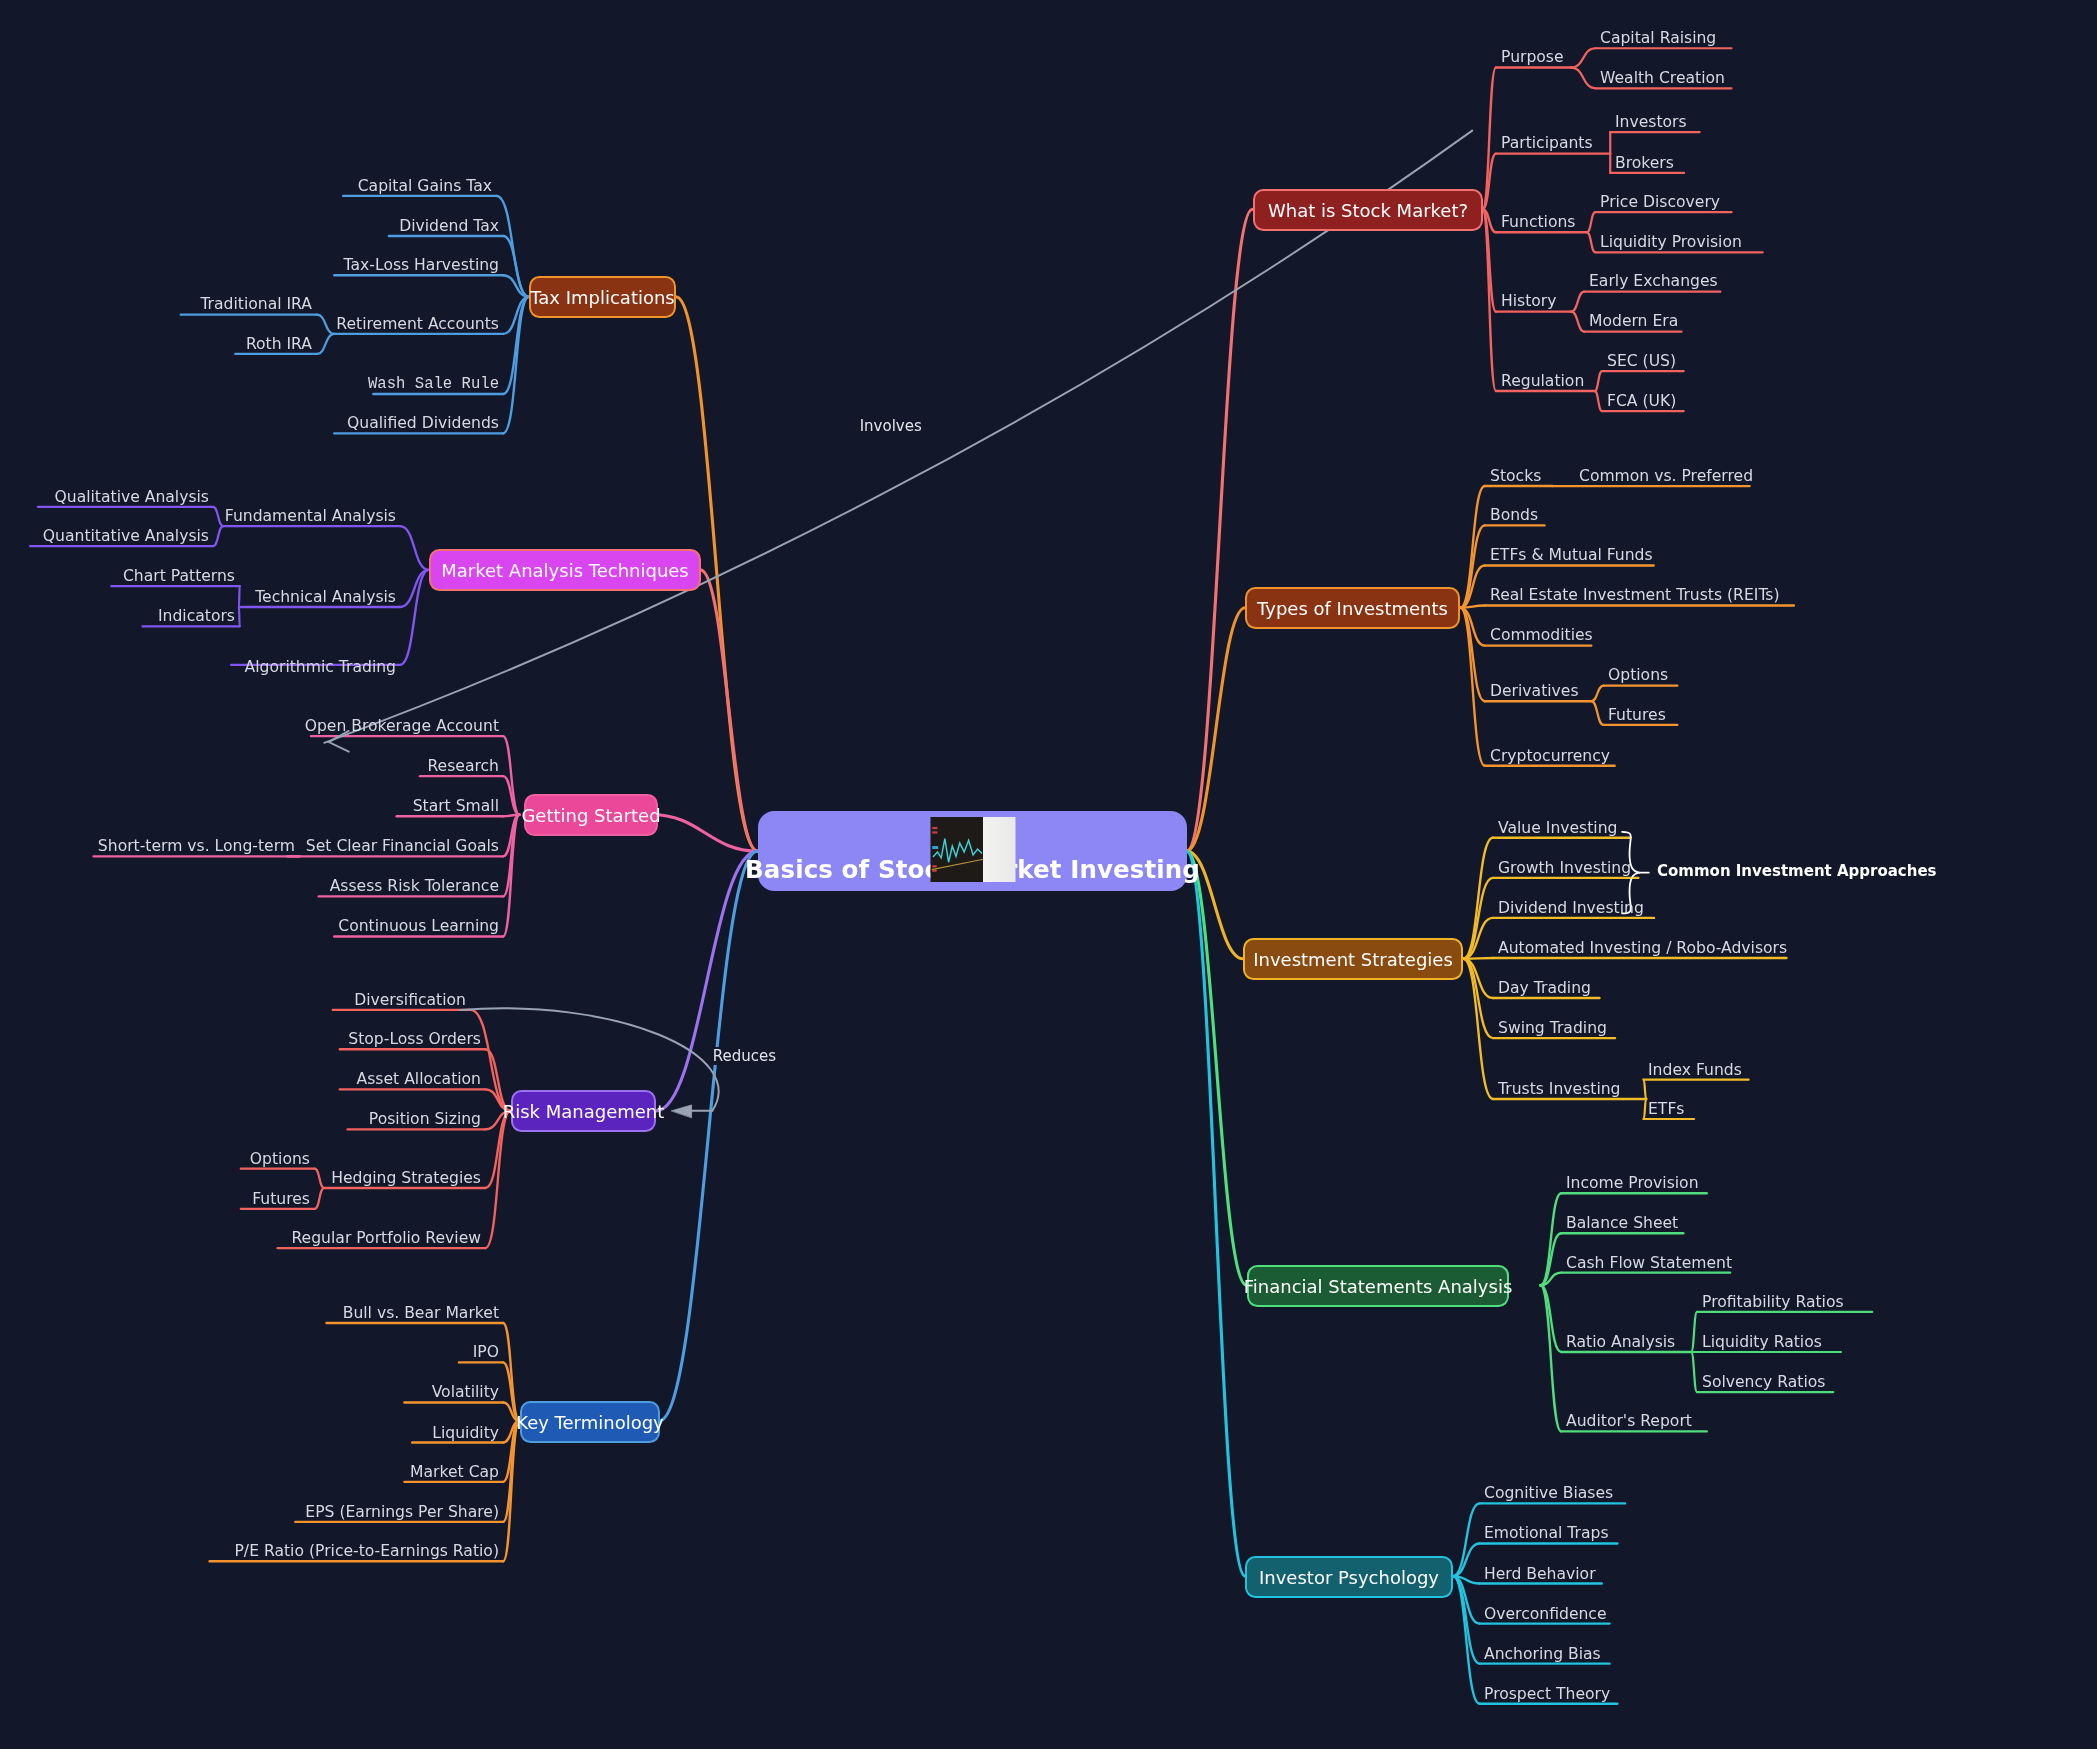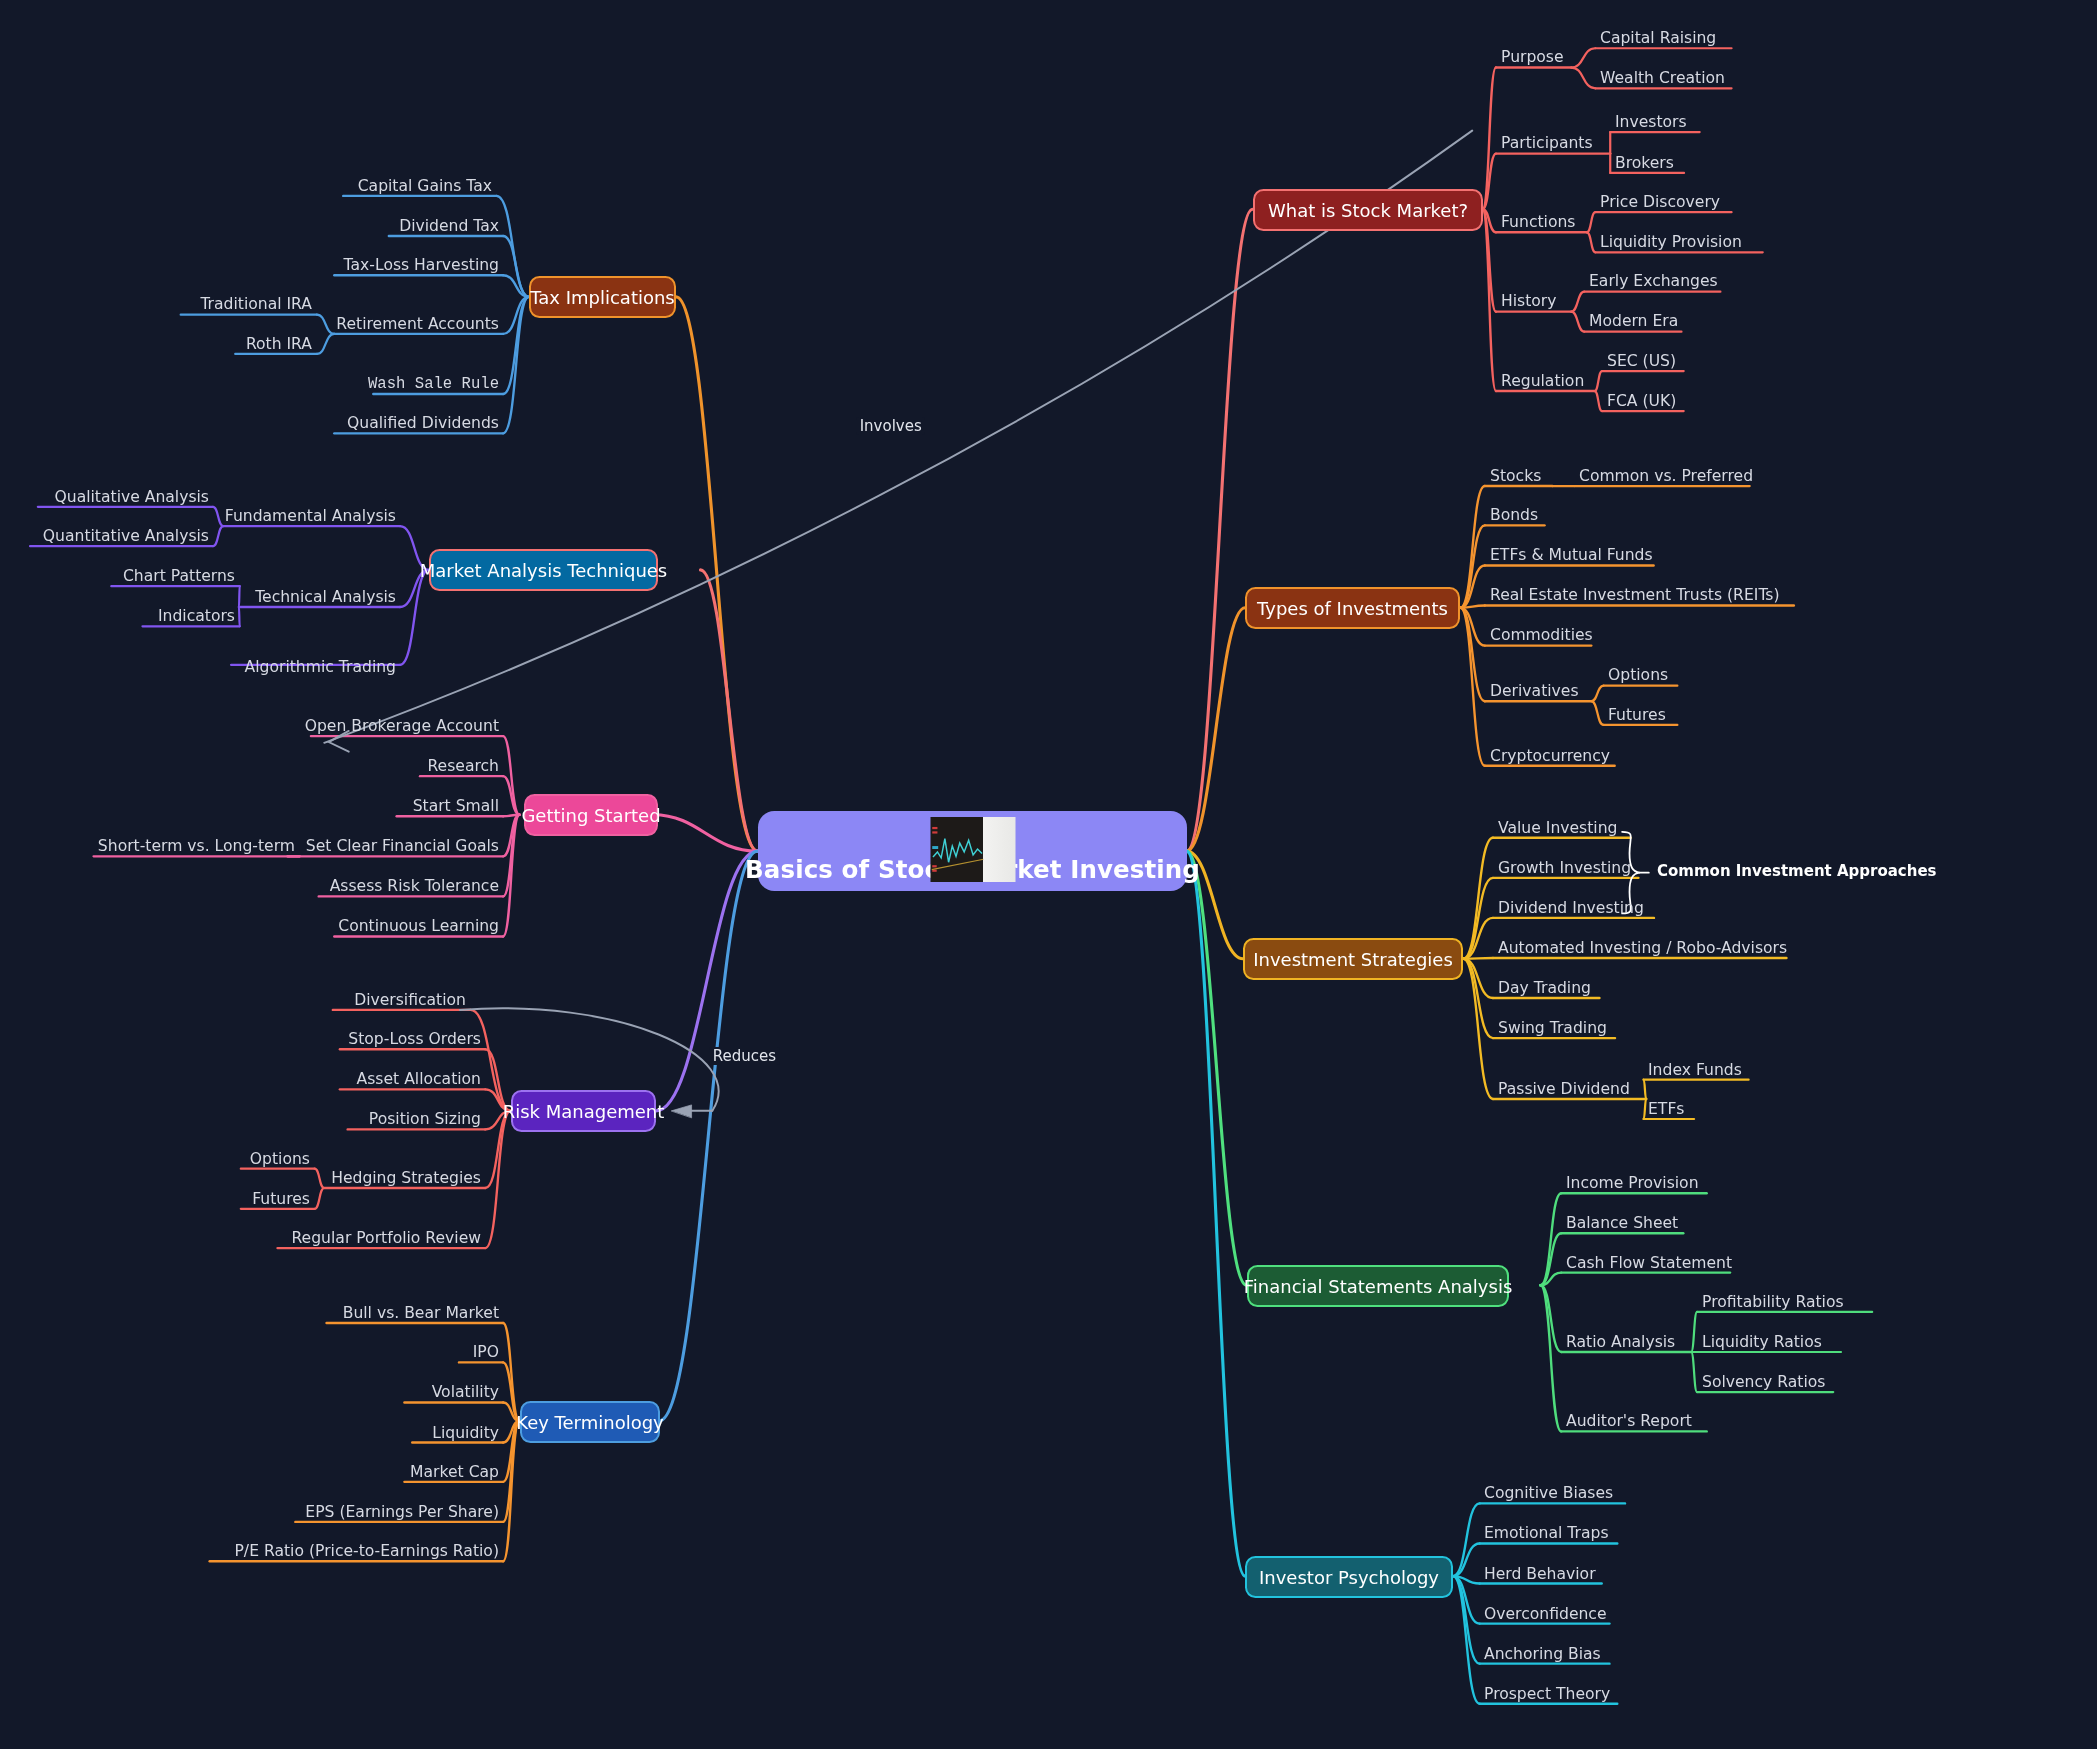--- a/index.html
+++ b/index.html
@@ -329,21 +329,21 @@
       </div>
       <div class="node" style="left: 1247px; top: 1265px; width: 262px; background: rgb(28, 92, 52); border-color: rgb(79, 224, 126);">
         <span>Financial Statements Analysis</span>
       </div>
       <div class="node" style="left: 1245px; top: 1556px; width: 208px; background: rgb(19, 96, 111); border-color: rgb(34, 195, 222);">
         <span>Investor Psychology</span>
       </div>
       <div class="node" style="left: 529px; top: 276px; width: 147px; background: rgb(138, 51, 18); border-color: rgb(240, 147, 43);">
         <span>Tax Implications</span>
       </div>
-      <div class="node" style="left: 429px; top: 549px; width: 229px; background: #0369a1; border-color: rgb(244, 113, 113);">
+      <div class="node" style="left: 429px; top: 549px; width: 272px; background: #d946ef; border-color: rgb(244, 113, 113);">
         <span>Market Analysis Techniques</span>
       </div>
       <div class="node" style="left: 524px; top: 794px; width: 134px; background: #ec4899; border-color: rgb(240, 97, 161);">
         <span>Getting Started</span>
       </div>
       <div class="node" style="left: 511px; top: 1090px; width: 145px; background: rgb(91, 36, 191); border-color: rgb(156, 114, 240);">
         <span>Risk Management</span>
       </div>
       <div class="node" style="left: 520px; top: 1401px; width: 140px; background: rgb(31, 91, 181); border-color: rgb(77, 157, 224);">
         <span>Key Terminology</span>
@@ -374,21 +374,21 @@
       <div class="leaf r" style="left: 1490px; top: 682px;">Derivatives</div>
       <div class="leaf r" style="left: 1608px; top: 666px;">Options</div>
       <div class="leaf r" style="left: 1608px; top: 706px;">Futures</div>
       <div class="leaf r" style="left: 1490px; top: 747px;">Cryptocurrency</div>
       <div class="leaf r" style="left: 1498px; top: 819px;">Value Investing</div>
       <div class="leaf r" style="left: 1498px; top: 859px;">Growth Investing</div>
       <div class="leaf r" style="left: 1498px; top: 899px;">Dividend Investing</div>
       <div class="leaf r" style="left: 1498px; top: 939px;">Automated Investing / Robo-Advisors</div>
       <div class="leaf r" style="left: 1498px; top: 979px;">Day Trading</div>
       <div class="leaf r" style="left: 1498px; top: 1019px;">Swing Trading</div>
-      <div class="leaf r" style="left: 1498px; top: 1080px;">Passive Dividend</div>
+      <div class="leaf r" style="left: 1498px; top: 1080px;">Trusts Investing</div>
       <div class="leaf r" style="left: 1648px; top: 1061px;">Index Funds</div>
       <div class="leaf r" style="left: 1648px; top: 1100px;">ETFs</div>
       <div class="leaf r" style="left: 1566px; top: 1174px;">Income Provision</div>
       <div class="leaf r" style="left: 1566px; top: 1214px;">Balance Sheet</div>
       <div class="leaf r" style="left: 1566px; top: 1254px;">Cash Flow Statement</div>
       <div class="leaf r" style="left: 1566px; top: 1333px;">Ratio Analysis</div>
       <div class="leaf r" style="left: 1702px; top: 1293px;">Profitability Ratios</div>
       <div class="leaf r" style="left: 1702px; top: 1333px;">Liquidity Ratios</div>
       <div class="leaf r" style="left: 1702px; top: 1373px;">Solvency Ratios</div>
       <div class="leaf r" style="left: 1566px; top: 1412px;">Auditor's Report</div>

